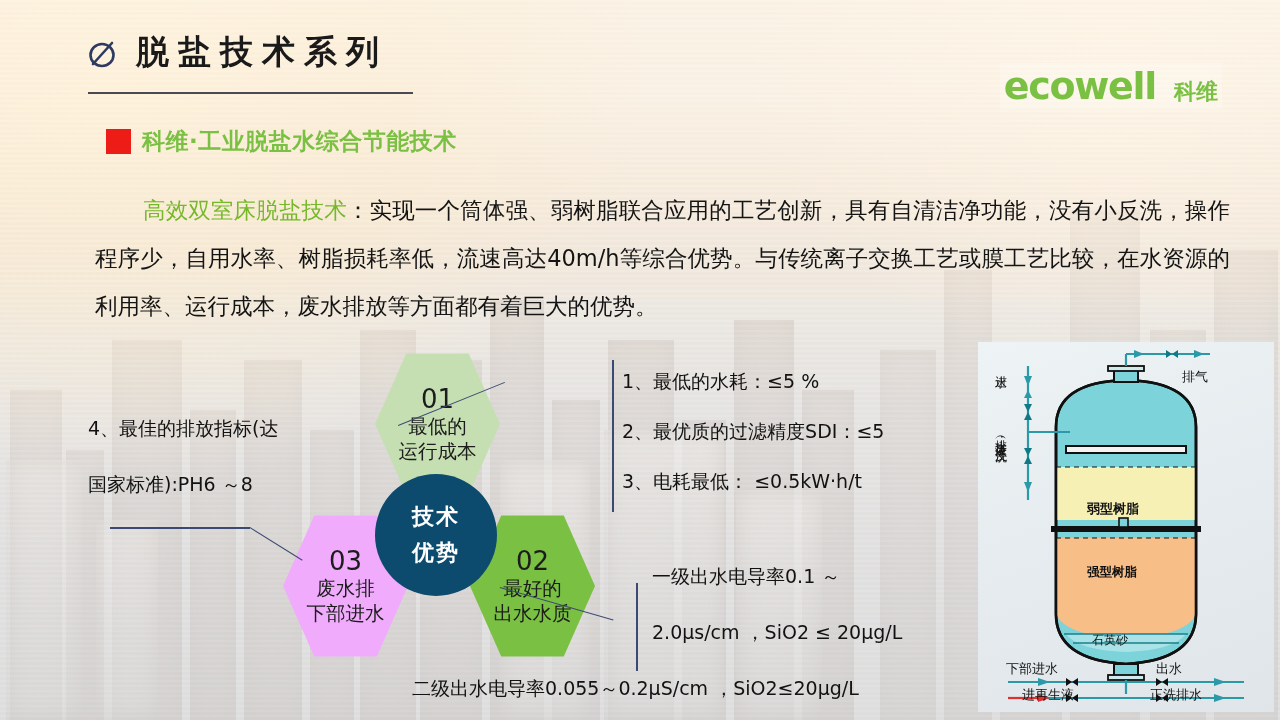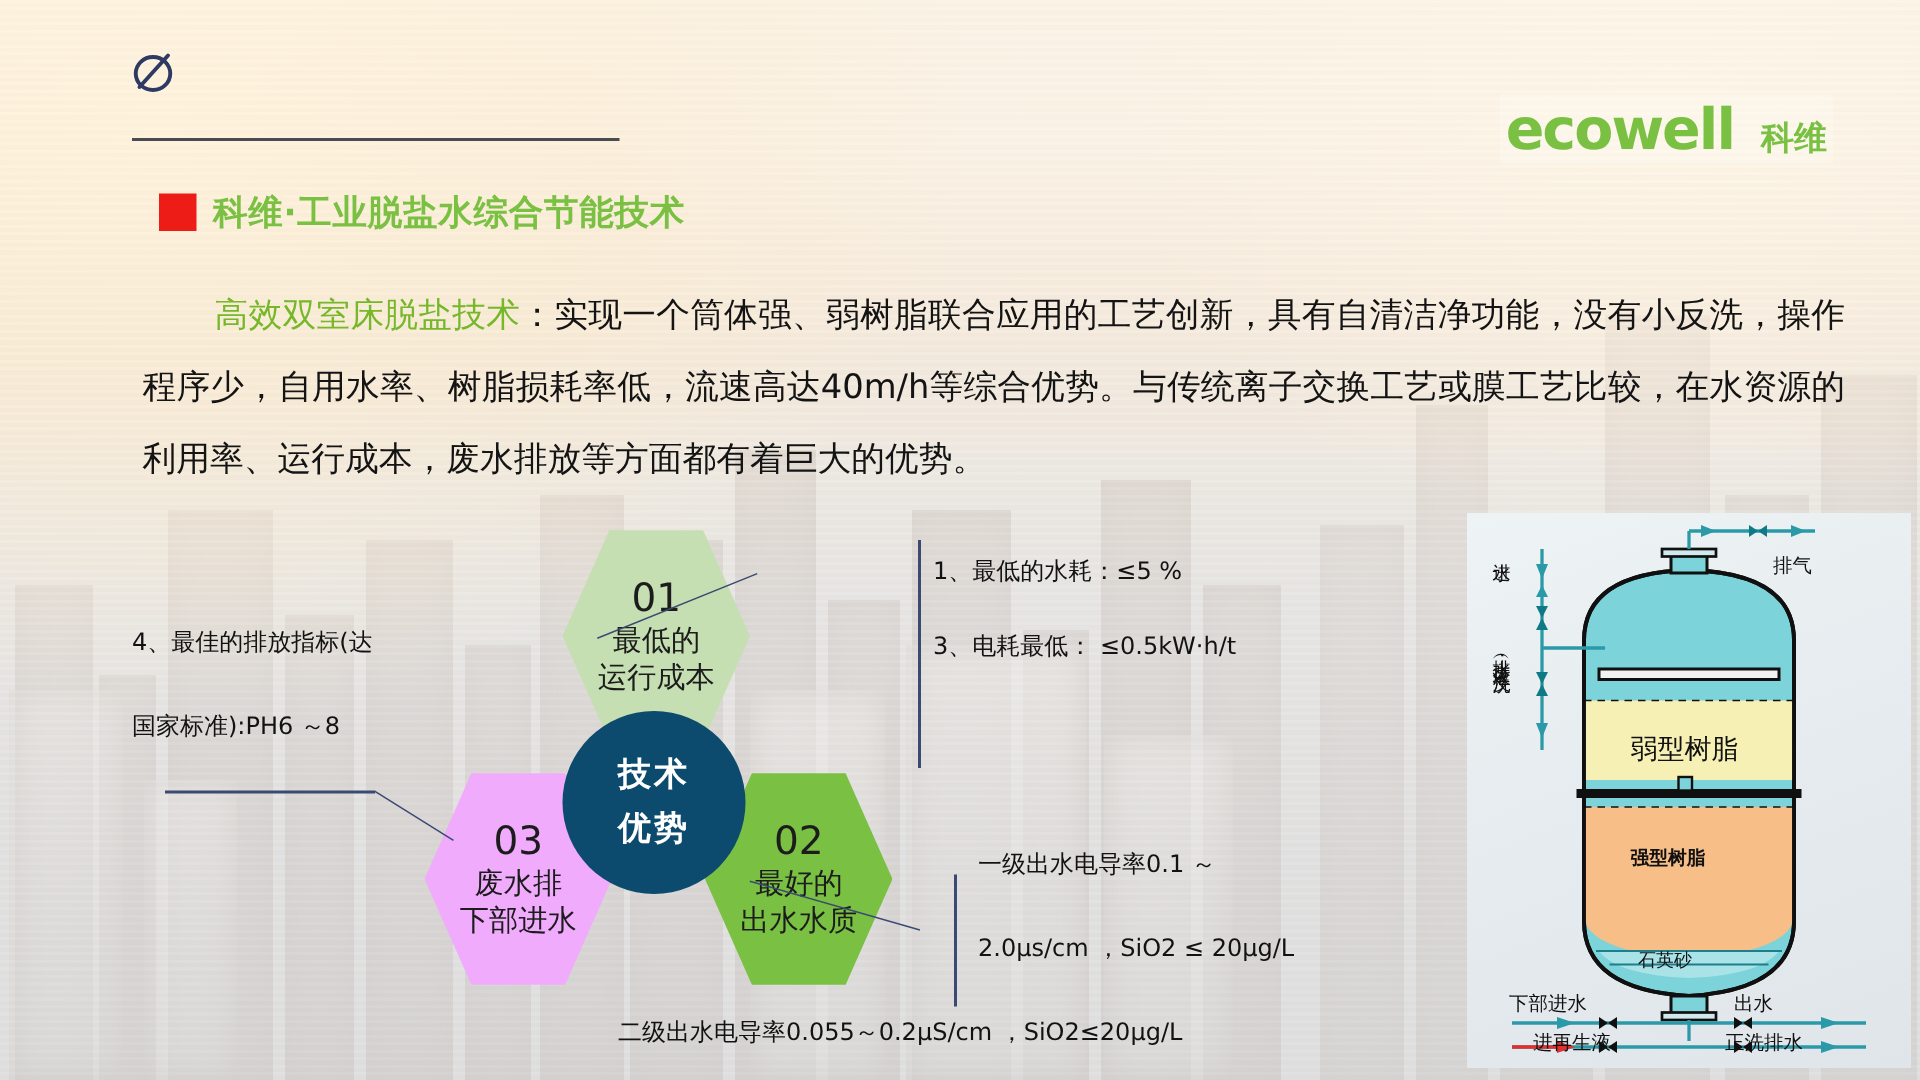--- a/index.html
+++ b/index.html
@@ -116,21 +116,21 @@
   }
 
   
   .conn { position:absolute; background:#3b4a73; z-index:2; }
   .conn-v { width:1.5px; }
   .conn-h { height:1.5px; }
   .conn-d { height:1.3px; transform-origin:0 0; }
 
   
   .txt {
-    position:absolute; color:#121212; font-size:16px; line-height:44px;
+    position:absolute; color:#121212; font-size:19px; line-height:44px;
     font-family:"DejaVu Sans","Liberation Sans",sans-serif; white-space:nowrap;
   }
   #left-note { left:88px; top:400px; line-height:56px; }
   #right-list { left:622px; top:356px; line-height:50px; }
   #out1 { left:652px; top:548px; line-height:56px; }
   #out2 { left:412px; top:666px; }
 
   
   .diagram {
     position:absolute; left:978px; top:342px; width:296px; height:370px;
@@ -192,20 +192,21 @@
   <div class="bg-wash"></div>
 </div>
 
 <div id="page">
 
   <div class="title-row">
     <svg class="slash-icon" viewBox="0 0 34 34">
       <ellipse cx="16" cy="19" rx="11.5" ry="11" fill="none" stroke="#2e3a63" stroke-width="2.6"></ellipse>
       <line x1="7" y1="28" x2="26" y2="7" stroke="#2e3a63" stroke-width="2.6" stroke-linecap="round"></line>
     </svg>
+    <div class="slide-title">脱盐技术系列</div>
   </div>
   <div class="title-rule"></div>
 
   <div class="logo">
     <span class="logo-ecowell">ecowell</span>
     <span class="logo-cn">科维</span>
   </div>
 
   <div class="section-head">
     <span class="red-square"></span>
@@ -247,20 +248,21 @@
     </div>
   </div>
 
   <div class="txt" id="left-note">
     <div>4、最佳的排放指标(达</div>
     <div>国家标准):PH6 ～8</div>
   </div>
 
   <div class="txt" id="right-list">
     <div>1、最低的水耗：≤5 %</div>
+    <div>2、最优质的过滤精度SDI：≤5</div>
     <div>3、电耗最低： ≤0.5kW·h/t</div>
   </div>
 
   <div class="txt" id="out1">
     <div>一级出水电导率0.1 ～</div>
     <div>2.0μs/cm ，SiO2 ≤ 20μg/L</div>
   </div>
 
   <div class="txt" id="out2">二级出水电导率0.055～0.2μS/cm ，SiO2≤20μg/L</div>
 
@@ -324,21 +326,21 @@
       <polygon points="100,352 94,356 100,360" fill="#101010"></polygon>
       <polygon points="178,352 184,356 178,360" fill="#101010"></polygon>
       <polygon points="190,352 184,356 190,360" fill="#101010"></polygon>
       <polygon points="236,352 236,360 248,356" fill="#2a9aa8"></polygon>
       <line x1="30" y1="356" x2="60" y2="356" stroke="#e03030" stroke-width="2.2"></line>
     </svg>
 
     <div class="vlabel" style="position:absolute;left:14px;top:24px;font-size:12px;color:#111;font-family:'DejaVu Sans',sans-serif;letter-spacing:1px;">进水</div>
     <div class="vlabel" style="position:absolute;left:14px;top:88px;font-size:12px;color:#111;font-family:'DejaVu Sans',sans-serif;letter-spacing:1px;height:140px;">排水（废液·反洗）</div>
     <div style="position:absolute;left:204px;top:26px;font-size:13px;color:#111;font-family:'DejaVu Sans',sans-serif;">排气</div>
-    <div style="position:absolute;left:109px;top:145px;font-size:18px;color:#111;font-weight:normal;font-family:'DejaVu Sans',sans-serif;">弱型树脂</div>
+    <div style="position:absolute;left:109px;top:158px;font-size:13px;color:#111;font-weight:bold;font-family:'DejaVu Sans',sans-serif;">弱型树脂</div>
     <div style="position:absolute;left:109px;top:222px;font-size:12.5px;color:#111;font-weight:bold;font-family:'DejaVu Sans',sans-serif;">强型树脂</div>
     <div style="position:absolute;left:114px;top:290px;font-size:12px;color:#111;font-family:'DejaVu Sans',sans-serif;">石英砂</div>
     <div style="position:absolute;left:28px;top:318px;font-size:13px;color:#111;font-family:'DejaVu Sans',sans-serif;">下部进水</div>
     <div style="position:absolute;left:178px;top:318px;font-size:13px;color:#111;font-family:'DejaVu Sans',sans-serif;">出水</div>
     <div style="position:absolute;left:44px;top:344px;font-size:13px;color:#111;font-family:'DejaVu Sans',sans-serif;">进再生液</div>
     <div style="position:absolute;left:172px;top:344px;font-size:13px;color:#111;font-family:'DejaVu Sans',sans-serif;">正洗排水</div>
   </div>
 
 </div>
 

